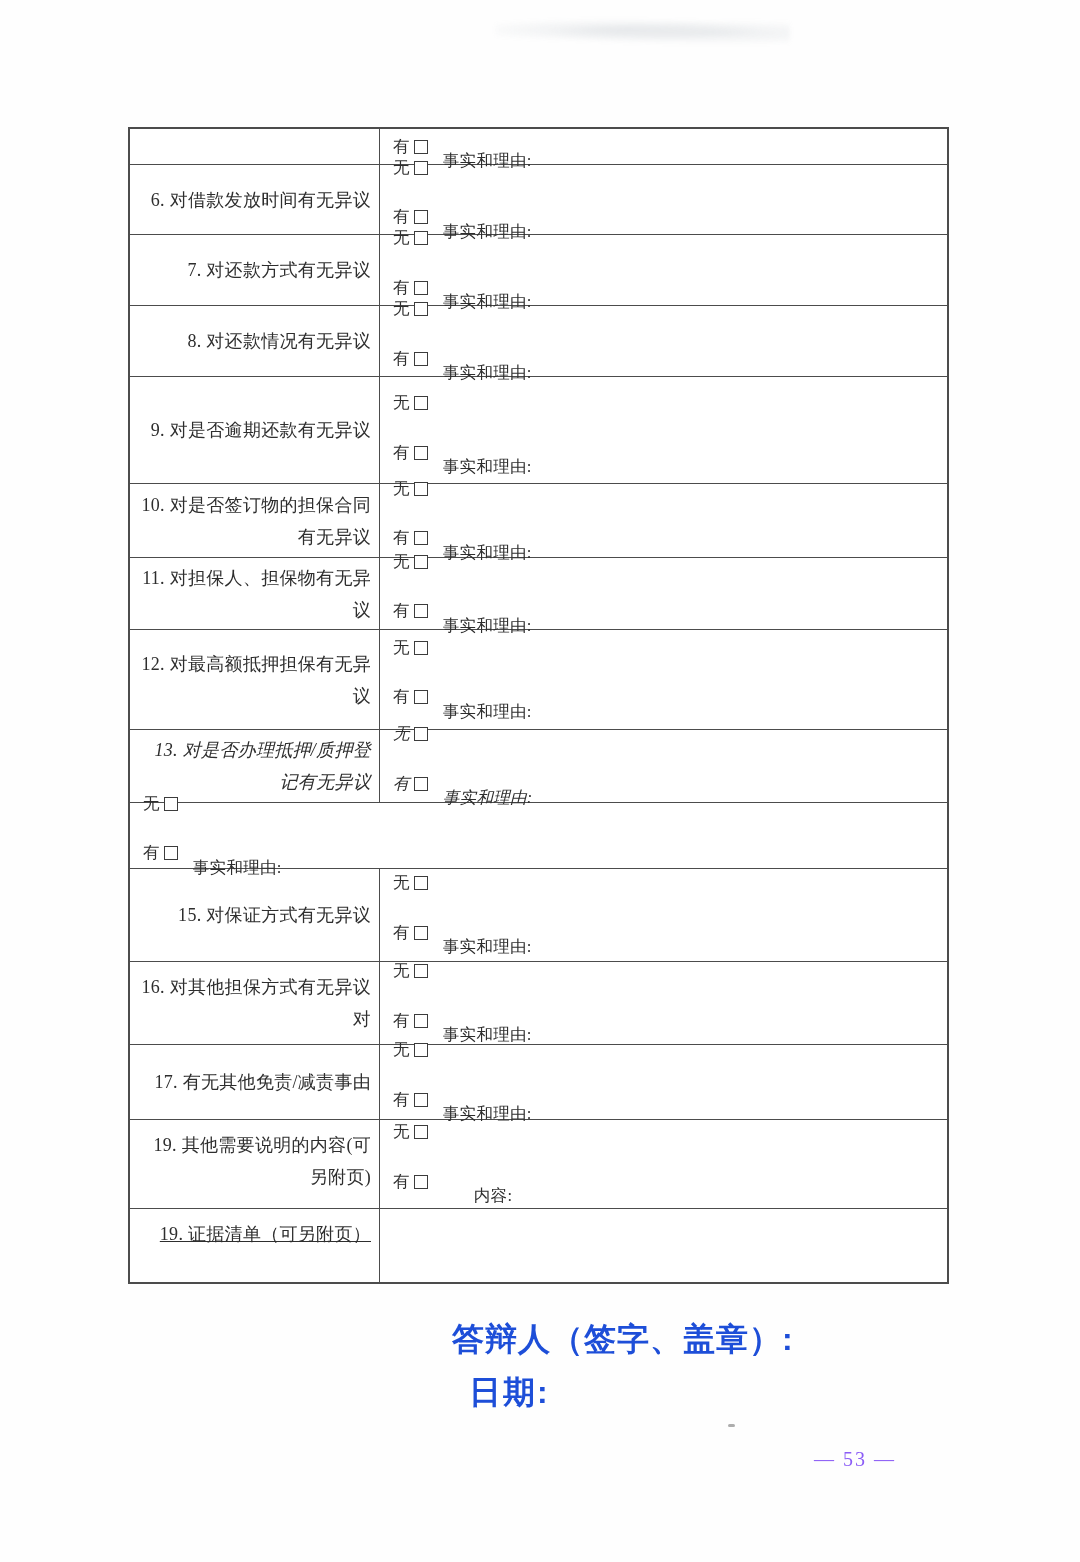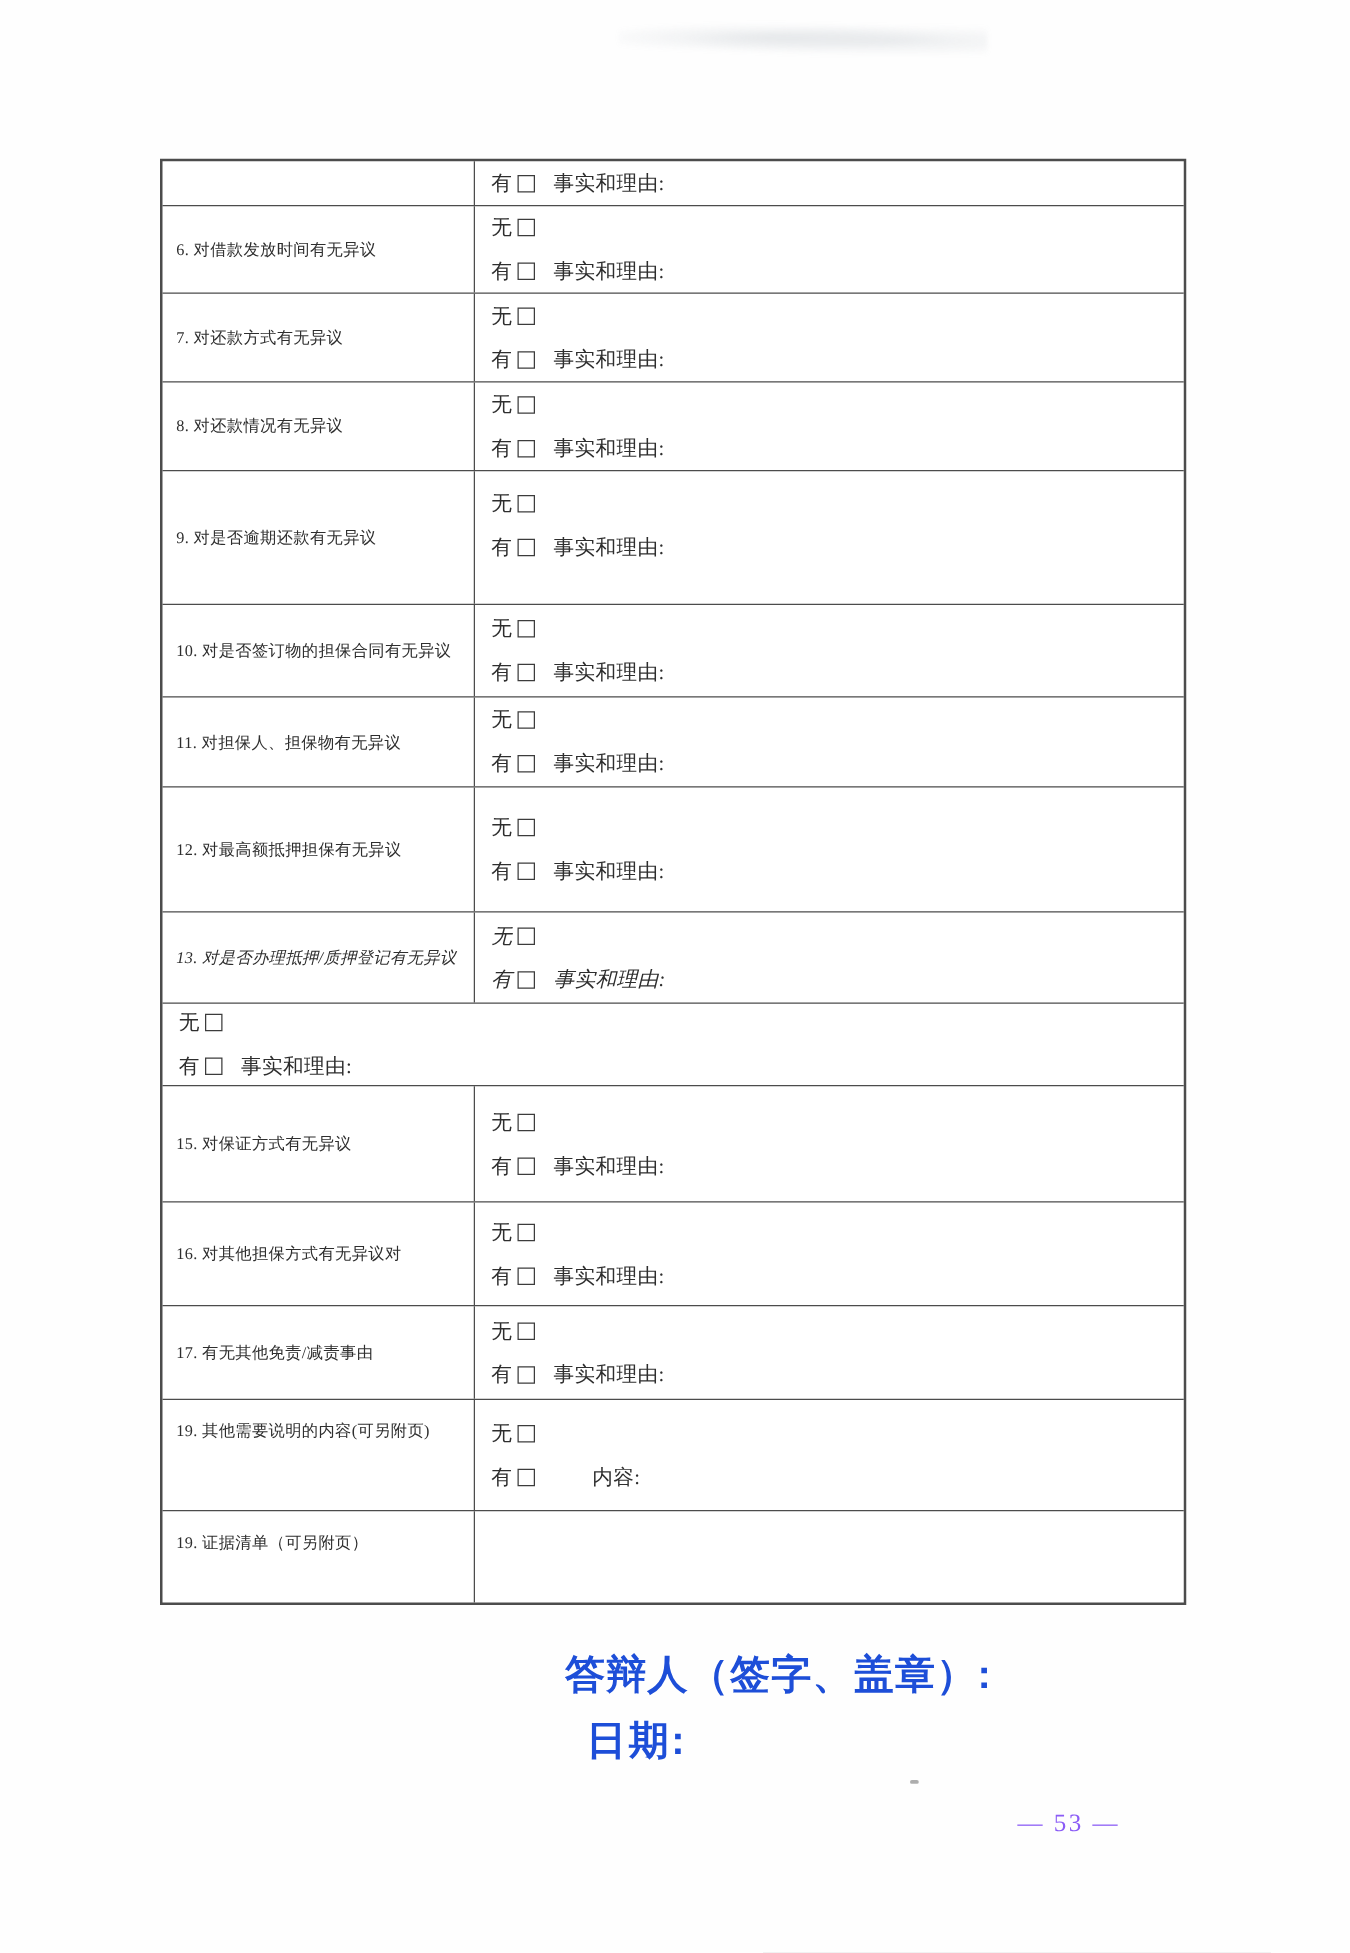--- a/index.html
+++ b/index.html
@@ -32,52 +32,53 @@
     opacity: .7;
   }
   .doc-table {
     position: absolute;
     left: 128px; top: 127px;
     width: 821px;
     border: 2px solid #4c4c4c;
     background: #fff;
   }
   .row { display: flex; border-bottom: 1px solid #4c4c4c; }
-  .row:last-child { border-bottom: none; }
+  .row:last-child { border-bottom: none; text-decoration: underline; }
   .cell { display: flex; flex-direction: column; justify-content: center; }
   .label-cell {
     width: 250px;
     flex: 0 0 250px;
     border-right: 1px solid #4c4c4c;
     padding: 4px 8px 4px 11px;
   }
   .label-cell.top { justify-content: flex-start; padding-top: 9px; }
   .options-cell { flex: 1 1 auto; padding: 4px 8px 4px 13px; gap: 15px; }
   .options-cell.top { justify-content: flex-start; padding-top: 16px; }
   .label-text {
-    font-size: 13px;
+    font-size: 18px;
     line-height: 32px;
     letter-spacing: .3px;
+    text-align: right;
   }
   .opt-line {
     display: flex;
     align-items: center;
     font-size: 16.5px;
     line-height: 20px;
     letter-spacing: .3px;
   }
   .opt-prefix { margin-right: 2px; }
   .cbx {
     display: inline-block;
     width: 14px; height: 14px;
     border: 1.5px solid #3c3c3c;
     background: #fff;
     margin: 0 2px;
   }
-  .opt-detail { margin-left: 13px; }
+  .opt-detail { margin-left: 13px; margin-top: 29px; }
   .opt-line.wide .opt-detail { margin-left: 44px; }
   .signature-block {
     position: absolute;
     left: 452px; top: 1318px;
     font-family: "Liberation Sans", "DejaVu Sans", sans-serif;
     font-weight: 700;
     color: #1d4ed8;
   }
   .signature-line1 { font-size: 32px; letter-spacing: 1px; }
   .signature-line2 { font-size: 32px; margin-top: 9px; margin-left: 17px; letter-spacing: 2px; }

